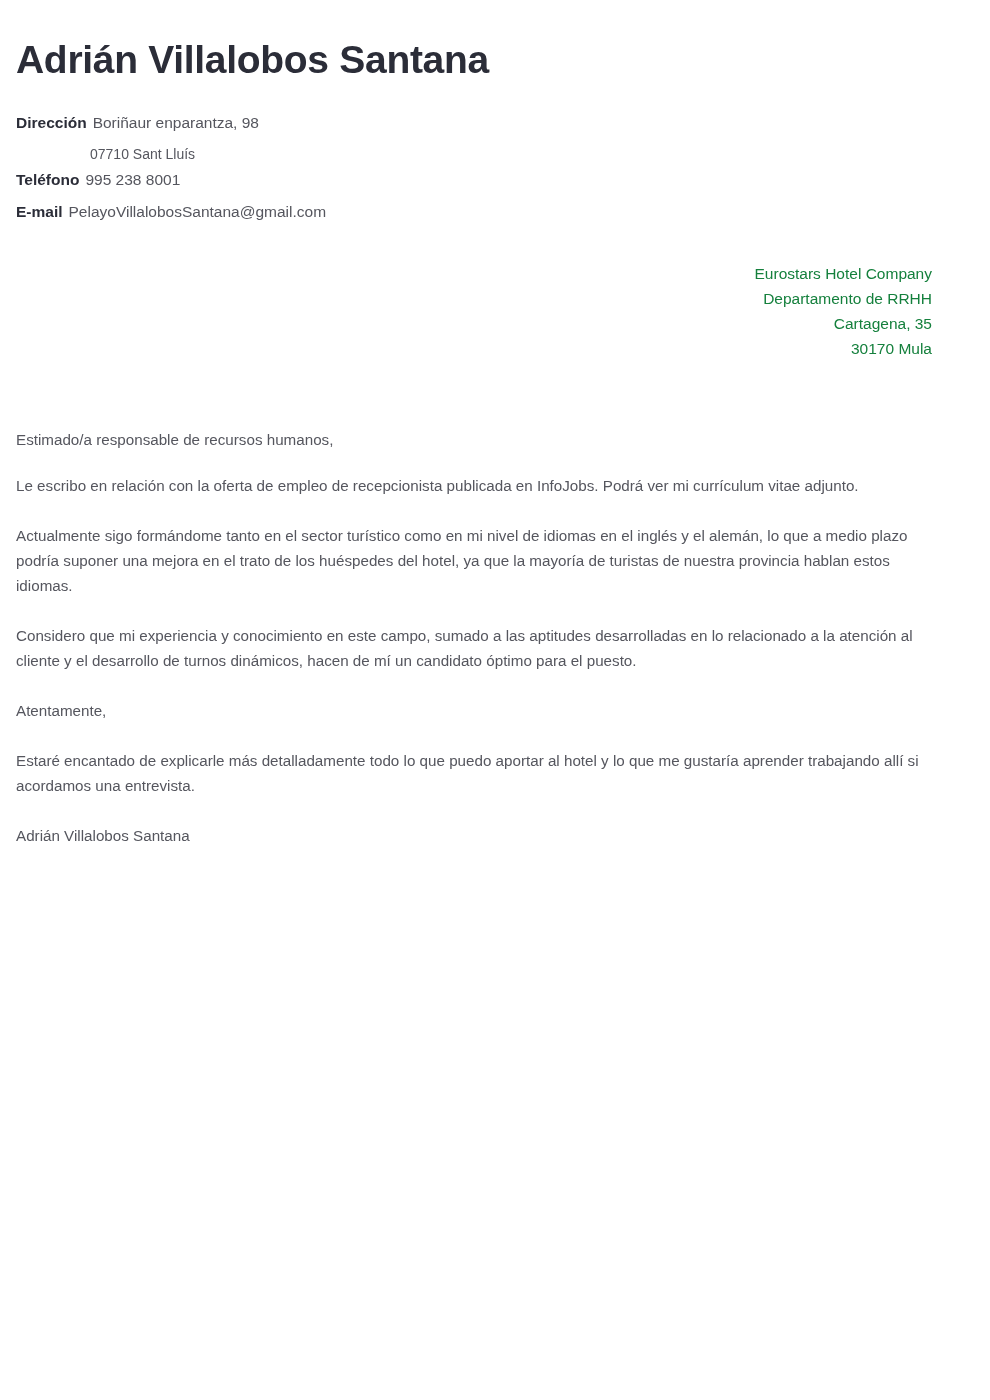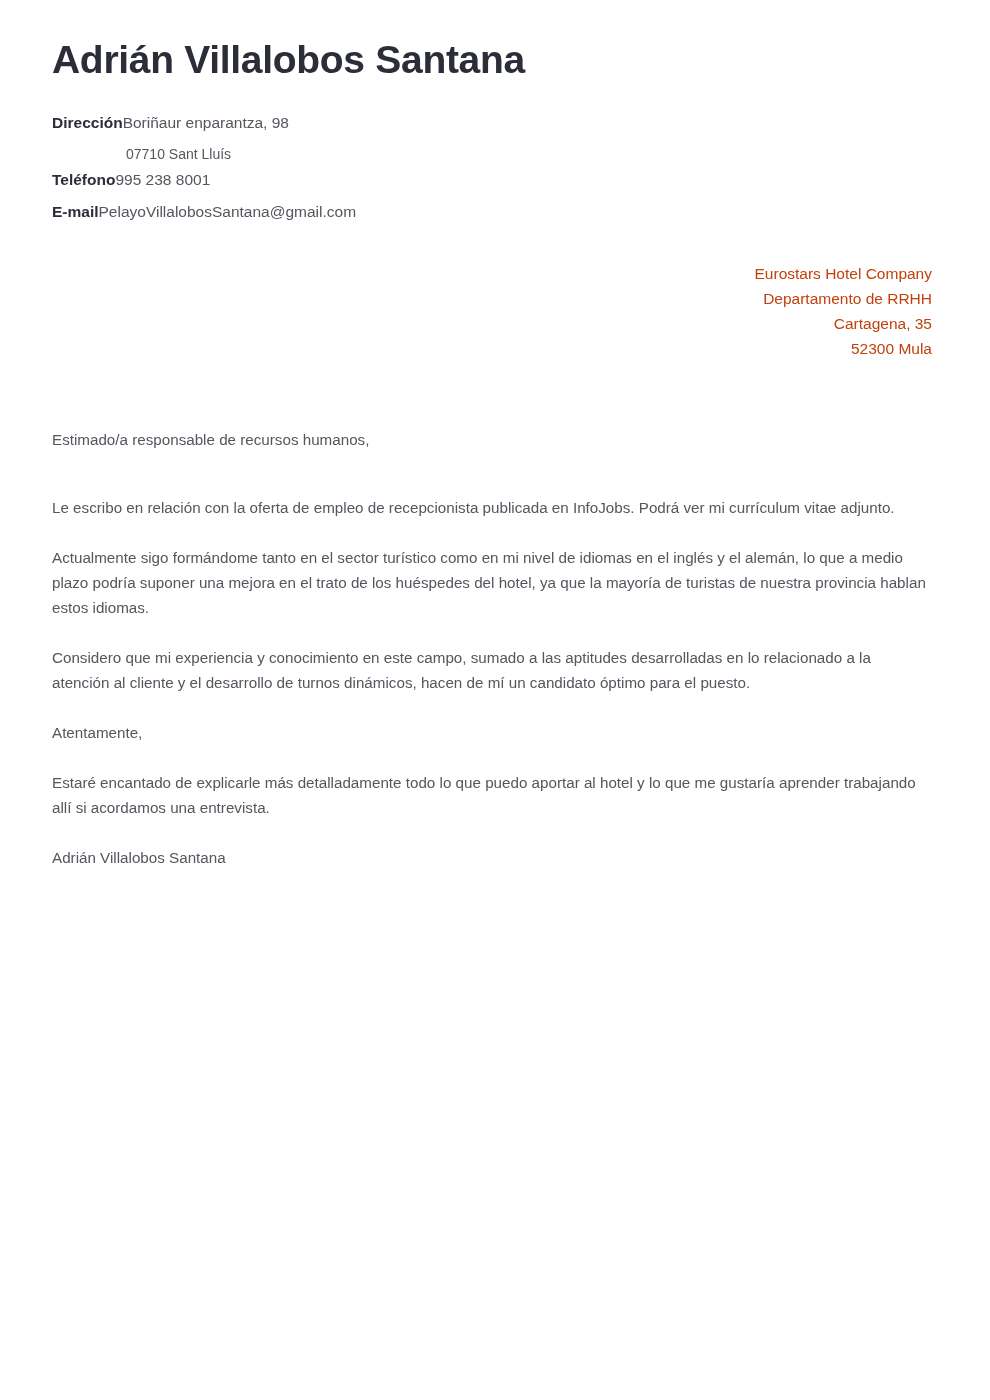--- a/index.html
+++ b/index.html
@@ -14,21 +14,21 @@
     color: #4a4a52;
     -webkit-font-smoothing: antialiased;
   }
 
   .page {
     position: relative;
     width: 990px;
     height: 1234px;
     background: #ffffff;
     box-sizing: border-box;
-    padding: 0 58px 0 52px;
+    padding: 0 58px 0 16px;
   }
 
   
   .doc-title {
     margin: 0;
     padding-top: 36px;
     font-size: 39px;
     line-height: 48px;
     font-weight: bold;
     letter-spacing: -0.3px;
@@ -41,59 +41,59 @@
   }
   .contact-row {
     font-size: 15.5px;
     line-height: 25px;
     margin-bottom: 7px;
     white-space: nowrap;
   }
   .contact-label {
     font-weight: bold;
     color: #2b2d38;
-    margin-right: 0;
+    margin-right: 6px;
   }
   .contact-value {
     color: #55565e;
     text-align: center;
   }
   .contact-subline {
     font-size: 14px;
     line-height: 25px;
     color: #55565e;
     padding-left: 74px;
   }
 
   
   .recipient-block {
     margin-top: 37px;
     text-align: right;
   }
   .recipient-line {
     font-size: 15.5px;
     line-height: 25px;
-    color: #c2410c;
+    color: #15803d;
   }
 
   
   .letter-body {
     margin-top: 66px;
   }
   .letter-para {
     font-size: 15.2px;
     line-height: 25px;
     color: #55565e;
     margin: 0 0 25px 0;
     text-align: left;
   }
   .letter-para:last-child {
     margin-bottom: 0;
   }
-  .para-salutation { margin-bottom: 43px; }
+  .para-salutation { margin-bottom: 21px; }
   .para-closing    { margin-bottom: 25px; }
   .para-signature  { margin-bottom: 0; }
 </style>
 </head>
 <body>
 
 <div class="page">
 
   <h1 class="doc-title">Adrián Villalobos Santana</h1>
 
@@ -111,21 +111,21 @@
     <div class="contact-row">
       <span class="contact-label">E-mail</span><span class="contact-value">PelayoVillalobosSantana@gmail.com</span>
     </div>
 
   </div>
 
   <div class="recipient-block">
     <div class="recipient-line">Eurostars Hotel Company</div>
     <div class="recipient-line">Departamento de RRHH</div>
     <div class="recipient-line">Cartagena, 35</div>
-    <div class="recipient-line">52300 Mula</div>
+    <div class="recipient-line">30170 Mula</div>
   </div>
 
   <div class="letter-body">
 
     <p class="letter-para para-salutation">Estimado/a responsable de recursos humanos,</p>
 
     <p class="letter-para">Le escribo en relación con la oferta de empleo de recepcionista publicada en InfoJobs. Podrá ver mi currículum vitae adjunto.</p>
 
     <p class="letter-para">Actualmente sigo formándome tanto en el sector turístico como en mi nivel de idiomas en el inglés y el alemán, lo que a medio plazo podría suponer una mejora en el trato de los huéspedes del hotel, ya que la mayoría de turistas de nuestra provincia hablan estos idiomas.</p>
 

